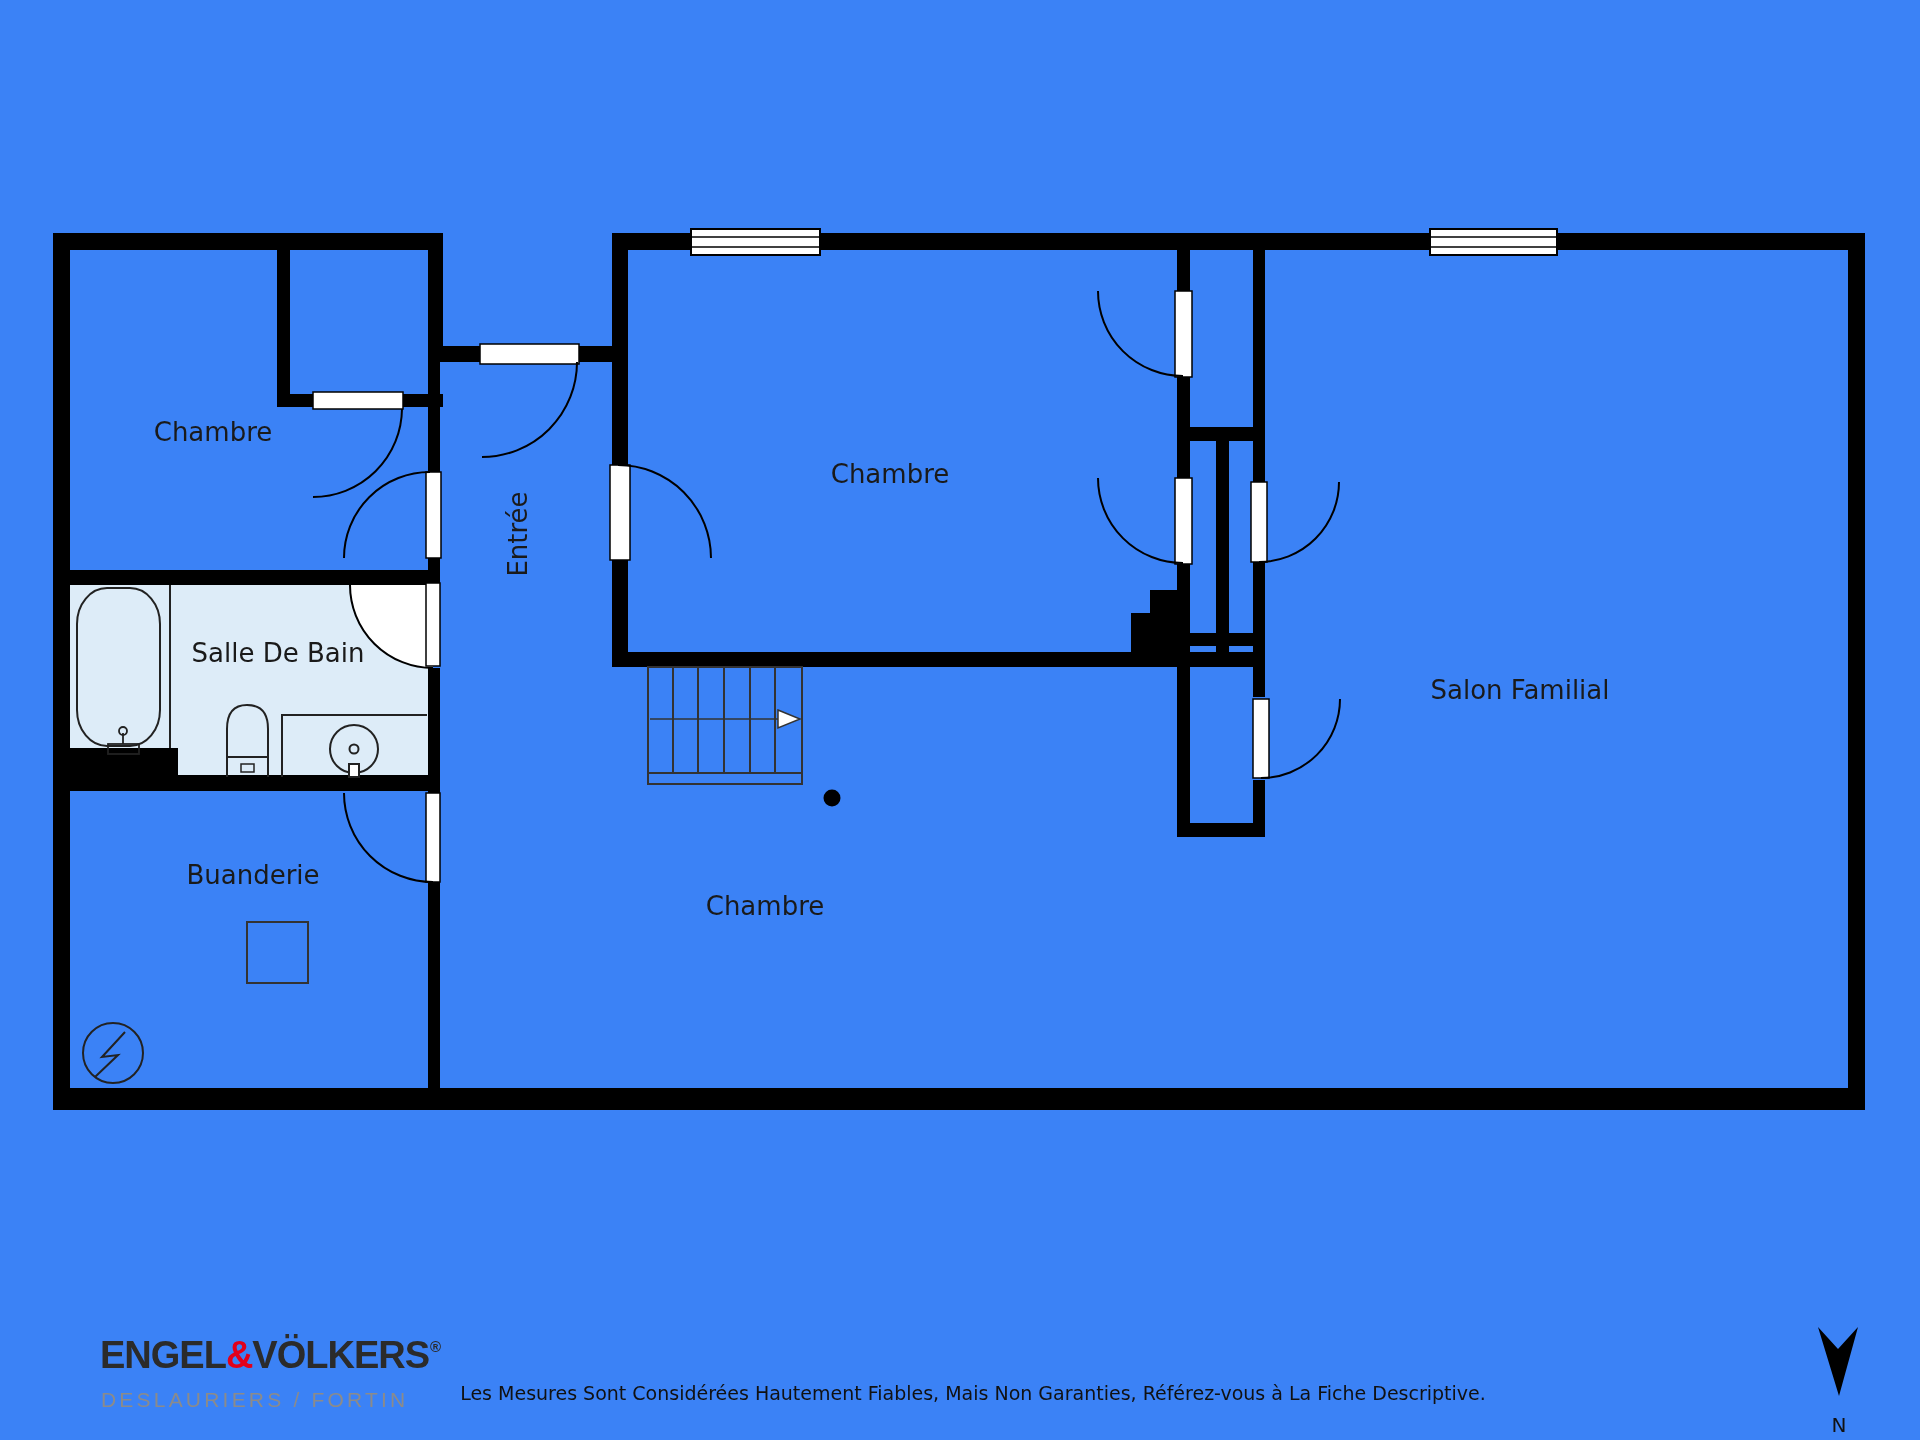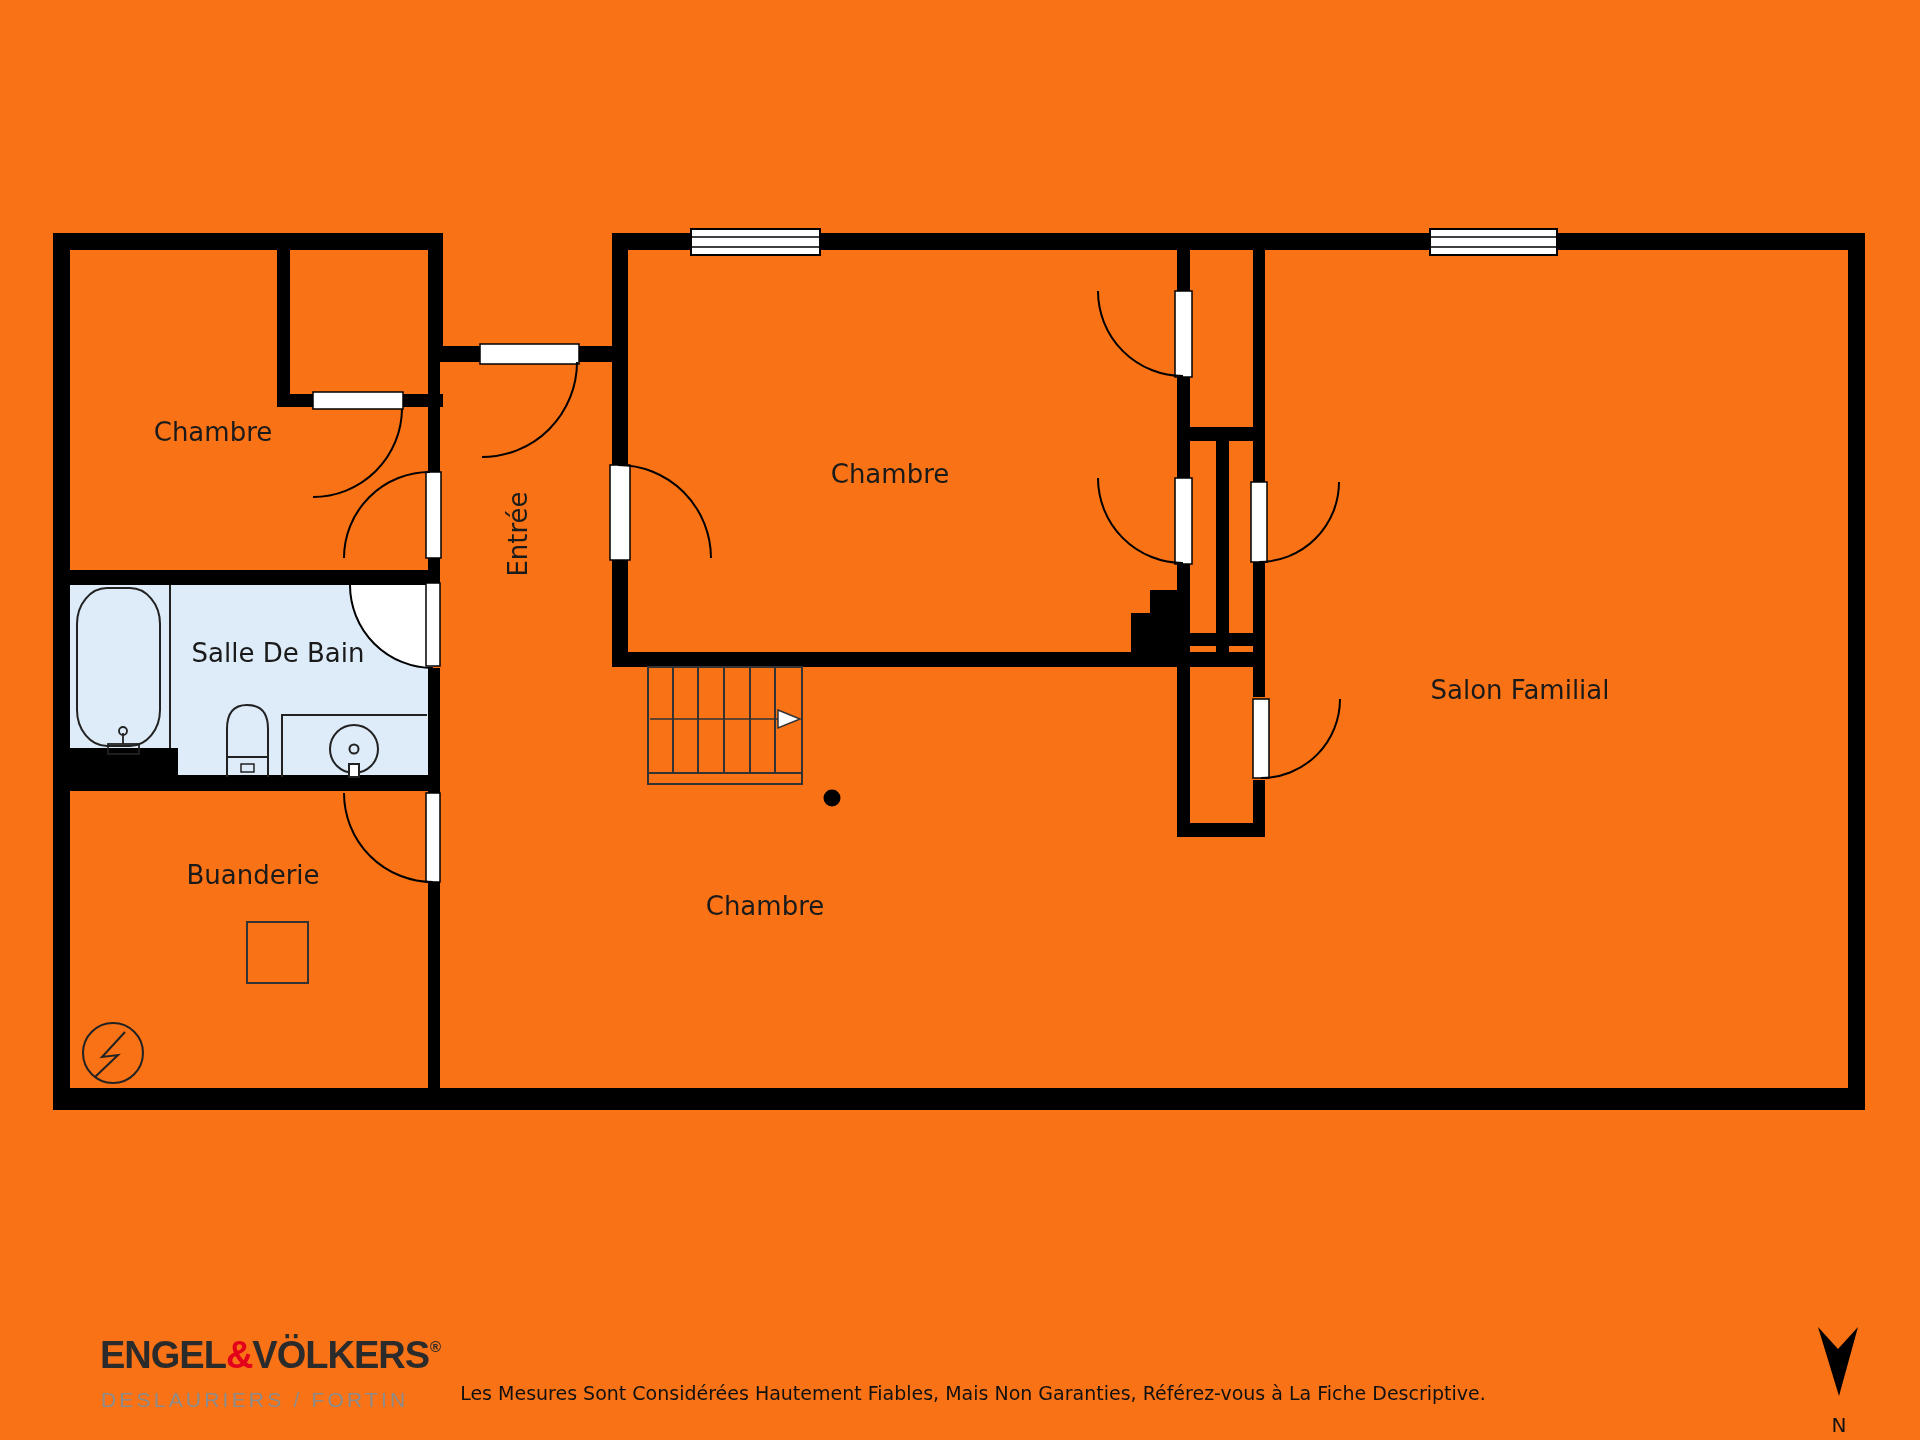--- a/index.html
+++ b/index.html
@@ -1,16 +1,16 @@
 <!DOCTYPE html>
 <html><head>
 <meta charset="utf-8">
 <style>
   html,body{margin:0;padding:0;background:#ffffff;}
-  .page{width:1920px;height:1440px;position:relative;background:#f97316;overflow:hidden;}
+  .page{width:1920px;height:1440px;position:relative;background:#3b82f6;overflow:hidden;}
   svg{display:block;}
   text{font-family:"DejaVu Sans","Liberation Sans",sans-serif;fill:#1a1a1a;}
   .room-label{font-size:26px;}
   .brand-main{font-family:"Liberation Sans",sans-serif;font-weight:bold;font-size:38px;letter-spacing:-1px;fill:#2b2b2b;}
   .brand-reg{font-family:"Liberation Sans",sans-serif;font-weight:bold;font-size:15px;fill:#2b2b2b;}
   .brand-sub{font-family:"Liberation Sans",sans-serif;font-size:21px;letter-spacing:3.2px;fill:#8b8b8b;}
   .disclaimer{font-size:19px;fill:#111;}
   .north-n{font-size:20px;fill:#111;}
 </style>
 </head>

